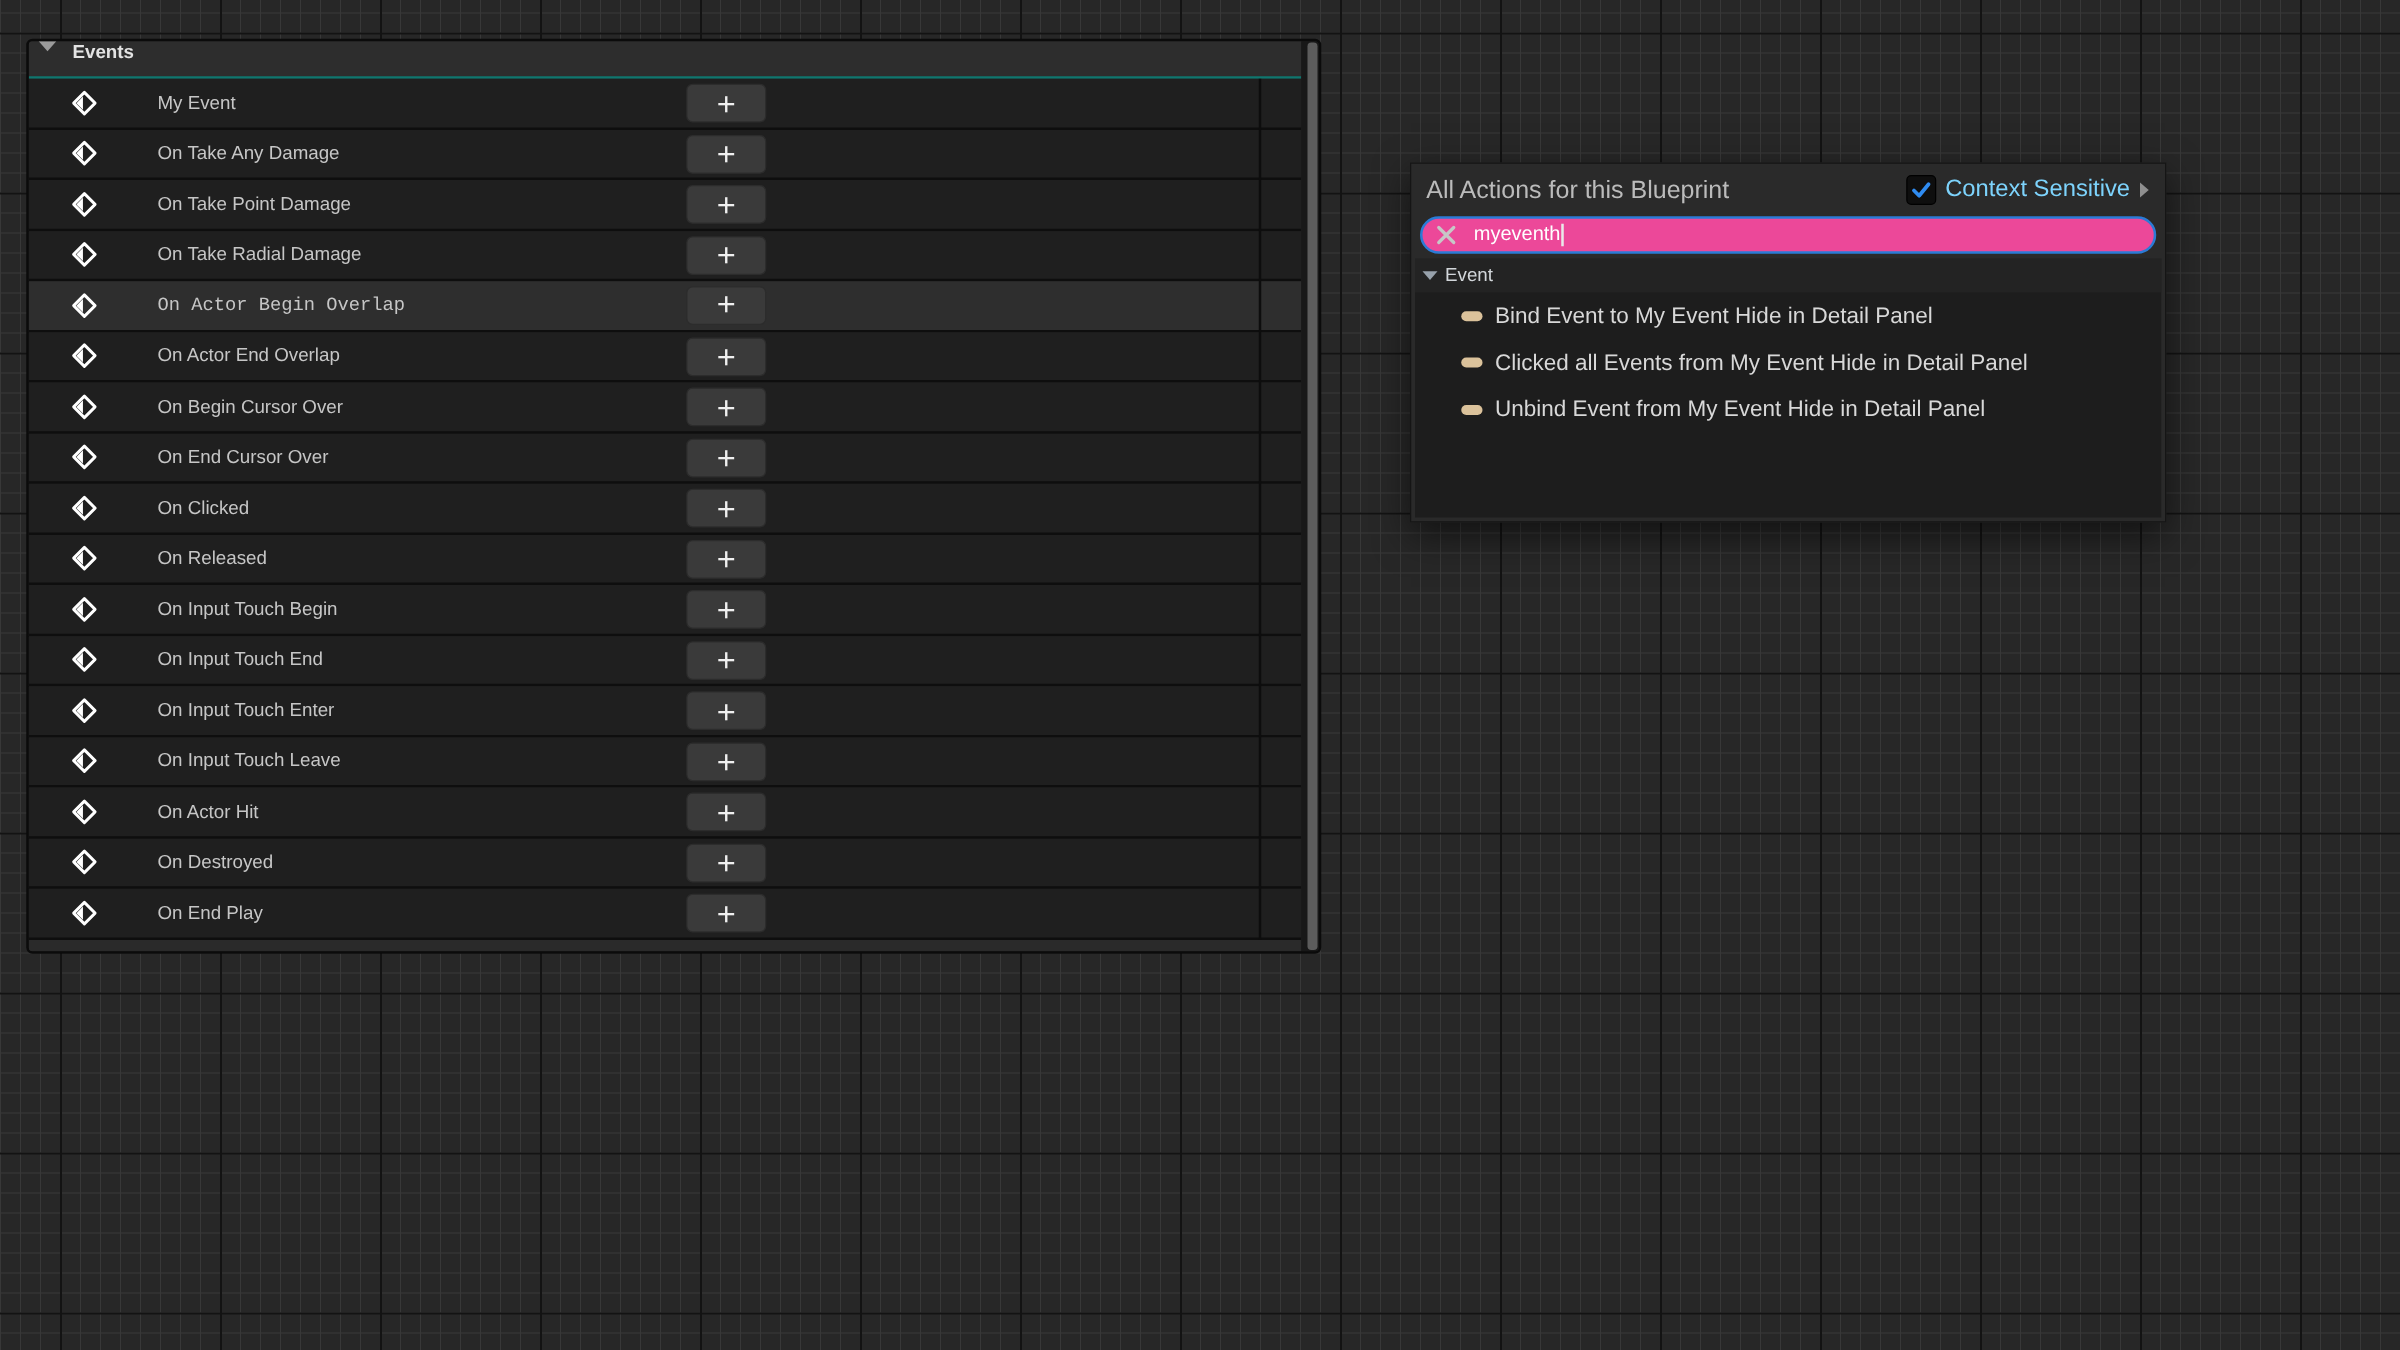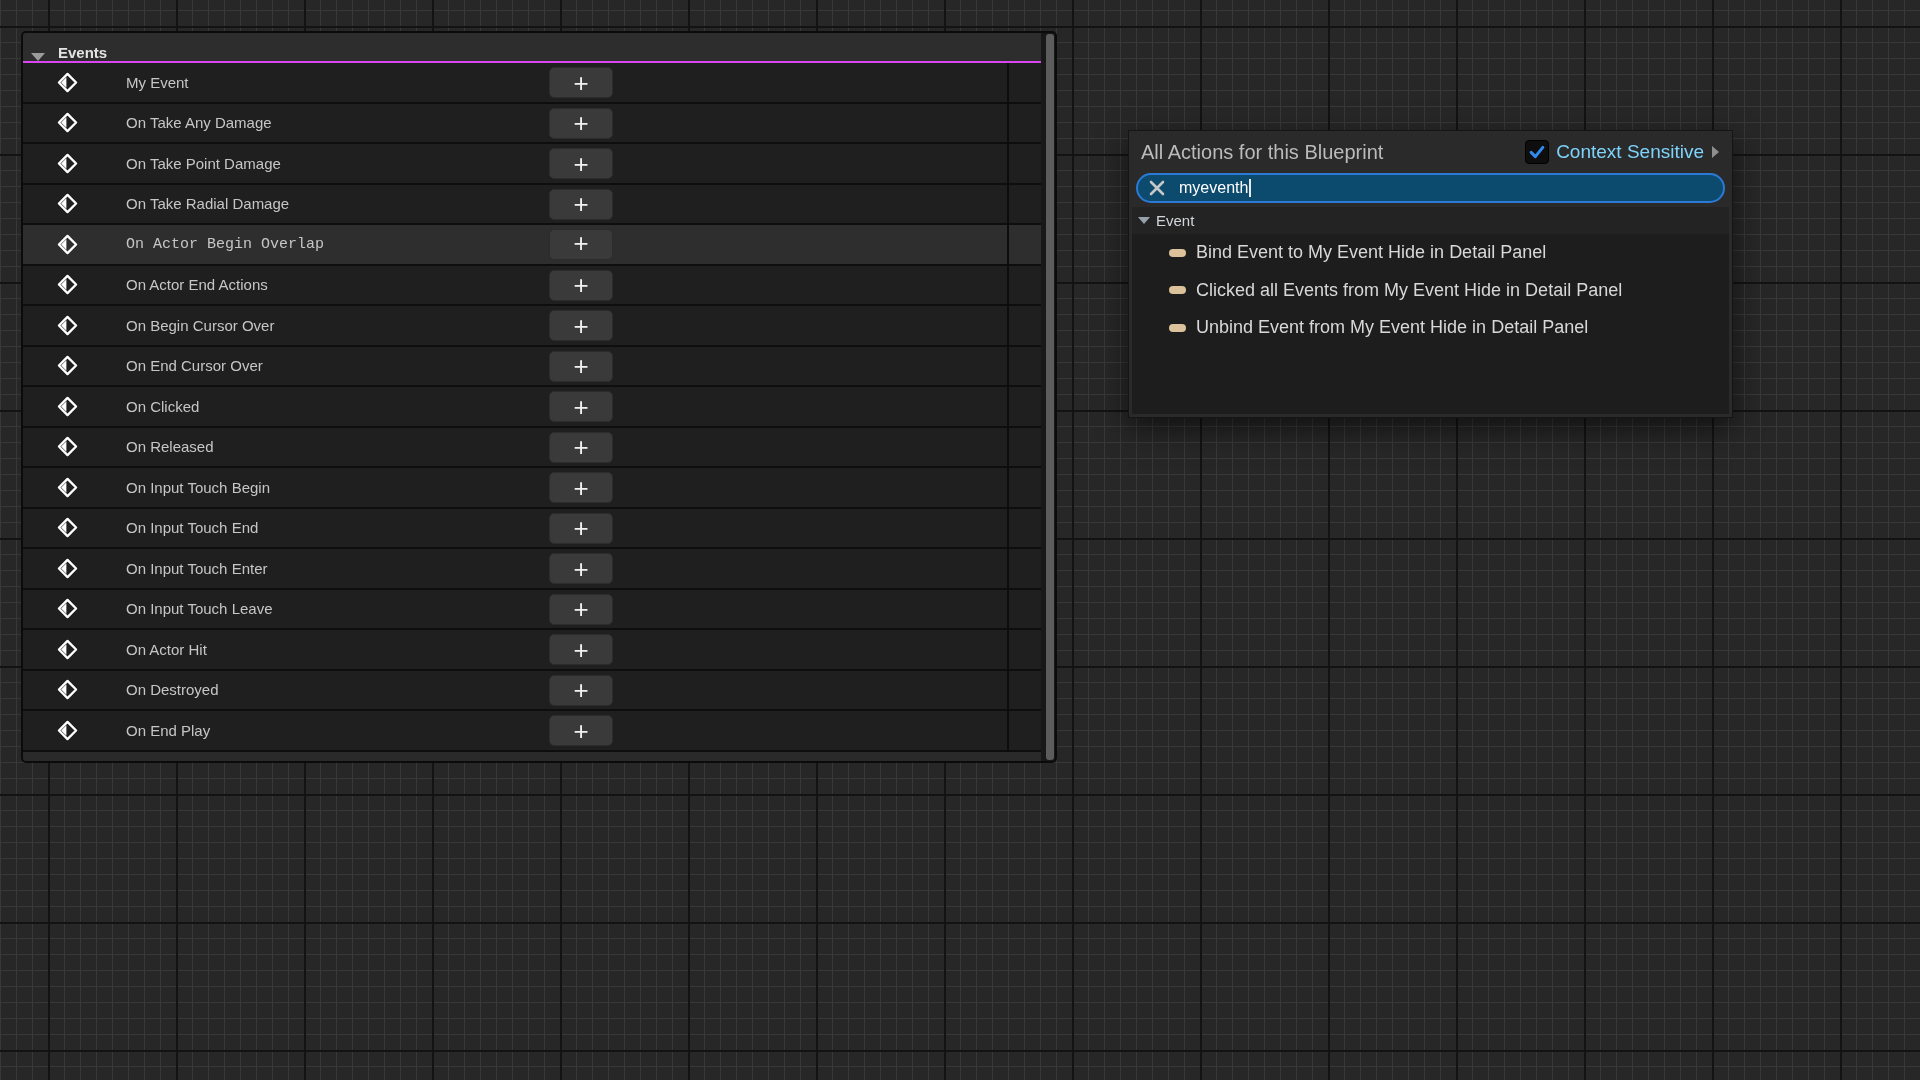--- a/index.html
+++ b/index.html
@@ -16,22 +16,22 @@
     background-position:0 26px,48px 0,0 10px,0 0;
   }
 
   
   .events-panel{
     position:absolute;left:21px;top:31px;width:1036px;height:732px;
     background:#1f1f1f;border:2px solid #0b0b0b;border-radius:5px;
     box-sizing:border-box;overflow:hidden;
   }
   .events-header{
-    height:28px;margin-right:14px;background:#2d2d2d;border-bottom:2px solid #d946ef;
-    display:flex;align-items:flex-end;padding-left:8px;
+    height:28px;margin-right:14px;background:#2d2d2d;border-bottom:2px solid #0f766e;
+    display:flex;align-items:flex-start;padding-left:8px;
   }
   .tri-down{width:0;height:0;border-left:7px solid transparent;border-right:7px solid transparent;
     border-top:8px solid #9b9b9b;}
   .events-header .title{color:#e3e3e3;font-weight:bold;font-size:15px;margin-left:13px;}
   .events-rows{position:relative;margin-right:14px;}
   .events-rows .col-divider{position:absolute;top:0;bottom:0;left:984px;width:2px;background:#0d0d0d;z-index:3;}
   .event-row{
     height:38.5px;border-bottom:2px solid #0e0e0e;background:#1f1f1f;
     display:flex;align-items:center;position:relative;gap:39px;
   }
@@ -59,21 +59,21 @@
   .actions-title{color:#bbbbbb;font-size:20px;flex:0 0 auto;}
   .cs-group{margin-left:auto;display:flex;align-items:center;}
   .checkbox{width:24px;height:24px;background:#0e0e0e;border:1px solid #000;border-radius:4px;
     display:flex;align-items:center;justify-content:center;box-sizing:border-box;cursor:pointer;}
   .checkbox svg{width:20px;height:20px;display:block;}
   .cs-label{color:#7dd3fc;font-size:19px;margin-left:7px;}
   .tri-right{width:0;height:0;border-top:6px solid transparent;border-bottom:6px solid transparent;
     border-left:7px solid #8f8f8f;margin-left:8px;}
 
   .search-box{
-    margin:0 7px;height:30px;border:2px solid #2b7bd6;border-radius:16px;background:#0c4a6e;
+    margin:0 7px;height:30px;border:2px solid #2b7bd6;border-radius:16px;background:#ec4899;
     display:flex;align-items:center;padding:0 10px;box-sizing:border-box;flex:0 0 auto;
   }
   .search-box svg{width:18px;height:18px;display:block;flex:0 0 auto;}
   .search-text{color:#ffffff;font-size:16px;margin-left:13px;white-space:pre;}
   .caret{display:inline-block;width:2px;height:18px;background:#e9e9e9;margin-left:1px;vertical-align:middle;}
 
   .actions-list{flex:1;margin:4px 3px 3px;background:#1d1d1d;overflow:hidden;}
   .category-row{height:27px;background:#232323;display:flex;align-items:center;padding-left:6px;}
   .category-row .tri{width:0;height:0;border-left:6px solid transparent;border-right:6px solid transparent;
     border-top:7px solid #97a1ab;}
@@ -144,21 +144,21 @@
       <span class="ev-label">On Actor Begin Overlap</span>
       <div class="add-btn">
           <span>+</span>
         </div>
     </div>
     <div class="event-row">
       <svg class="ev-icon" viewBox="0 0 22 22">
           <path d="M11 2 L20 11 L11 20 L2 11 Z" fill="none" stroke="#ffffff" stroke-width="2.4" stroke-linejoin="round"></path>
           <path d="M9.8 5.4 L4.3 11 L9.8 16.6 Z" fill="#ffffff"></path>
         </svg>
-      <span class="ev-label">On Actor End Actions</span>
+      <span class="ev-label">On Actor End Overlap</span>
       <div class="add-btn">
           <span>+</span>
         </div>
     </div>
     <div class="event-row">
       <svg class="ev-icon" viewBox="0 0 22 22">
           <path d="M11 2 L20 11 L11 20 L2 11 Z" fill="none" stroke="#ffffff" stroke-width="2.4" stroke-linejoin="round"></path>
           <path d="M9.8 5.4 L4.3 11 L9.8 16.6 Z" fill="#ffffff"></path>
         </svg>
       <span class="ev-label">On Begin Cursor Over</span>

